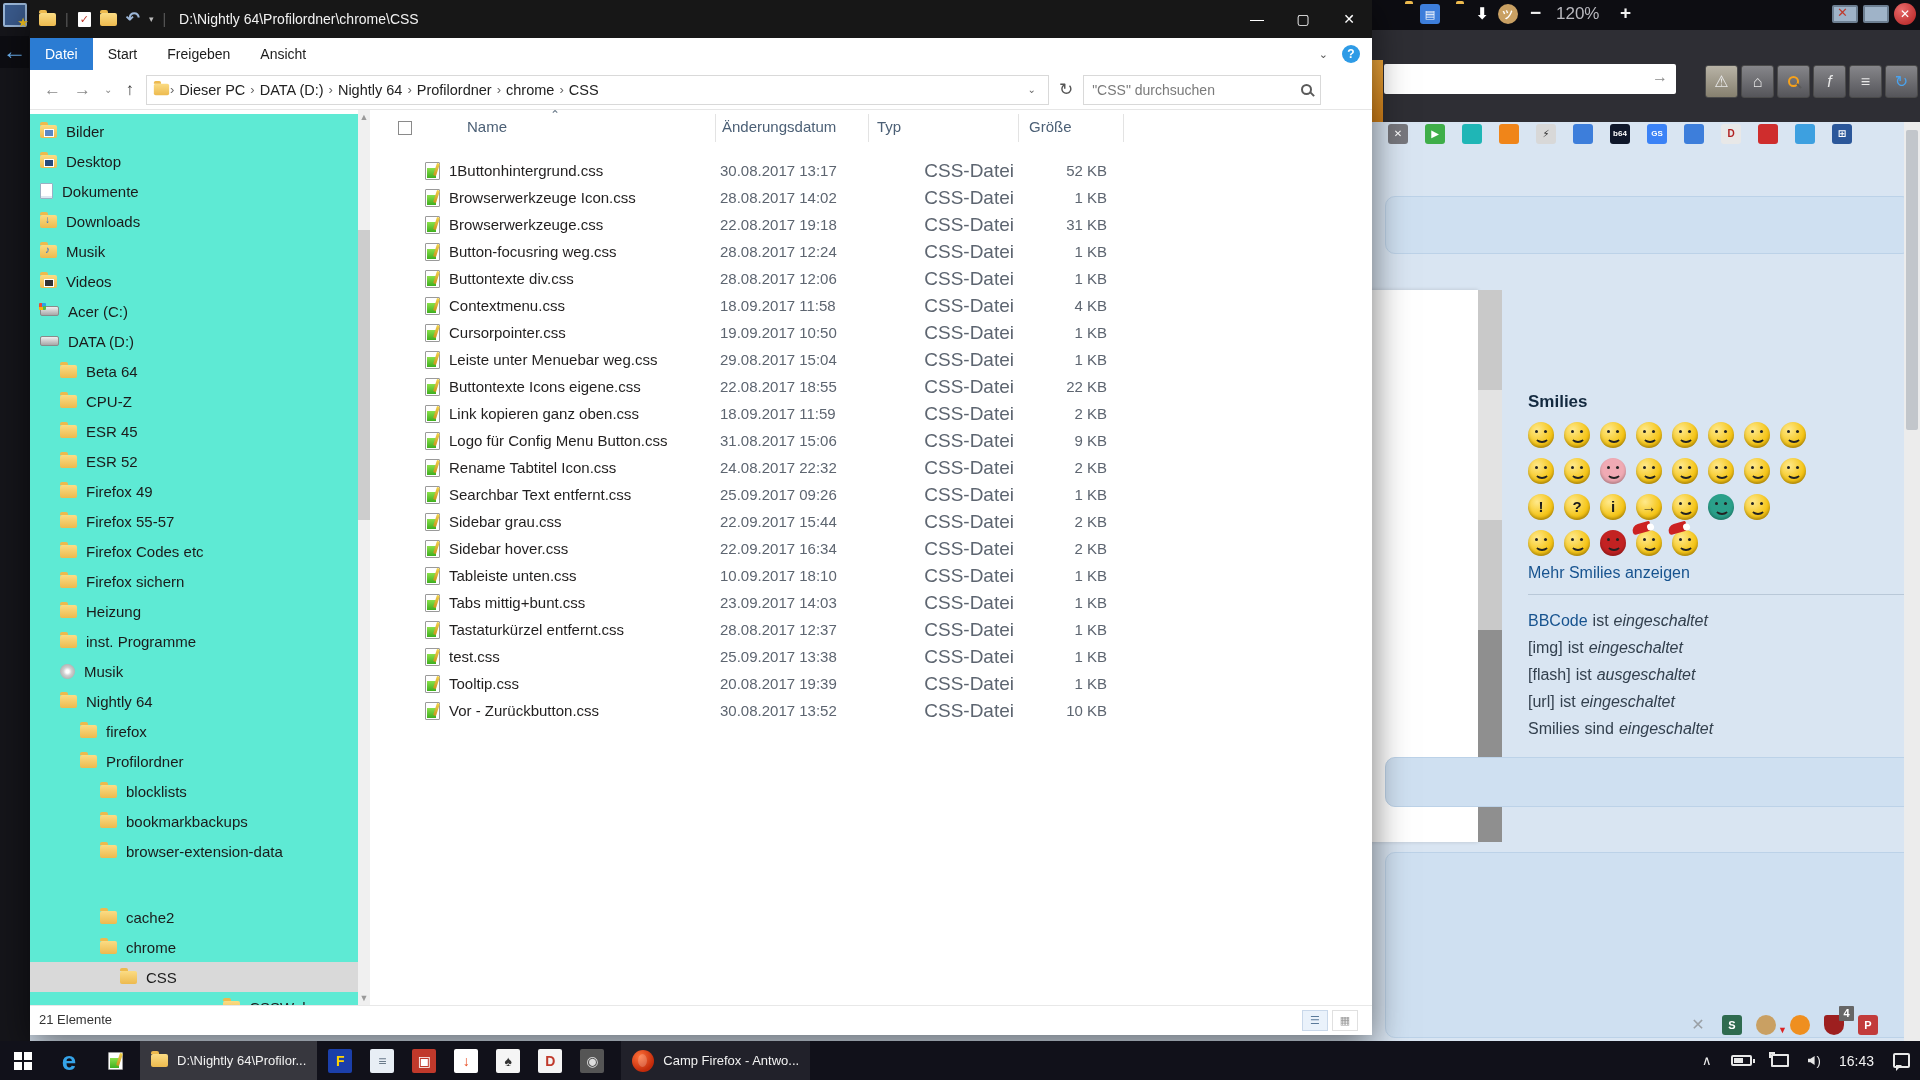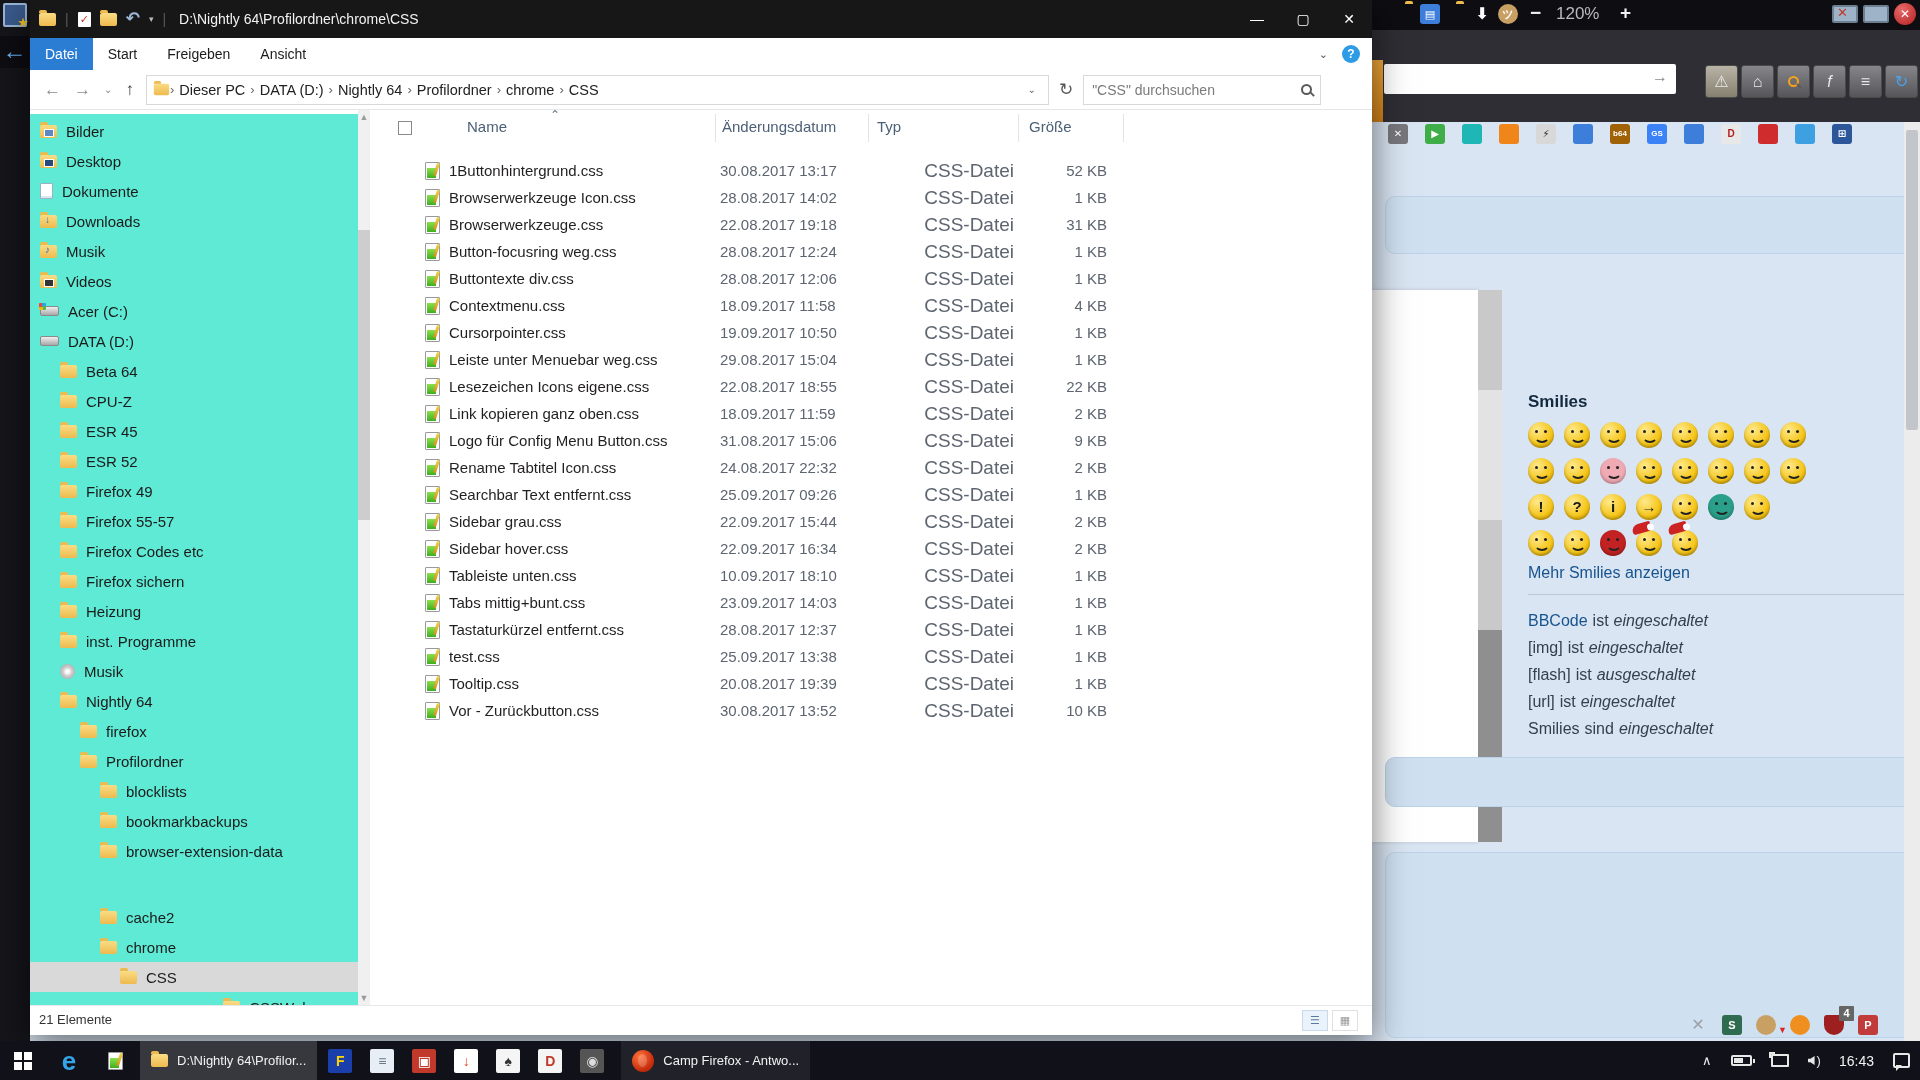--- a/index.html
+++ b/index.html
@@ -208,21 +208,21 @@
       <span class="cbtn" style="left:1813px;font-style:italic">f</span>
       <span class="cbtn" style="left:1849px">≡</span>
       <span class="cbtn" style="left:1885px;color:#4aa3ef">↻</span>
       <div class="addon-row">
           <span class="tic2" style="background: rgb(119, 119, 125); color: rgb(255, 255, 255);">✕</span>
           <span class="tic2" style="background: rgb(63, 174, 73); color: rgb(255, 255, 255);">▶</span>
           <span class="tic2" style="background: rgb(31, 182, 182);"></span>
           <span class="tic2" style="background: rgb(240, 133, 25);"></span>
           <span class="tic2" style="background: rgb(216, 216, 216); color: rgb(51, 51, 51);">⚡</span>
           <span class="tic2" style="background: rgb(61, 126, 219);"></span>
-          <span class="tic2" style="background: #a16207; color: rgb(255, 255, 255); font-size: 8px;">b64</span>
+          <span class="tic2" style="background: #0f172a; color: rgb(255, 255, 255); font-size: 8px;">b64</span>
           <span class="tic2" style="background: #3b82f6; color: rgb(255, 255, 255); font-size: 8px;">GS</span>
           <span class="tic2" style="background: rgb(61, 126, 219);"></span>
           <span class="tic2" style="background: rgb(232, 232, 232); color: rgb(176, 32, 32);">D</span>
           <span class="tic2" style="background: rgb(207, 45, 45);"></span>
           <span class="tic2" style="background: rgb(61, 160, 224);"></span>
           <span class="tic2" style="background: rgb(43, 87, 154); color: rgb(255, 255, 255);">⊞</span>
         </div>
     </div>
   </div>
 
@@ -564,21 +564,21 @@
           </div>
           <div class="file-row">
             <span class="cssdoc"></span>
             <span class="fname">Leiste unter Menuebar weg.css</span>
             <span class="fdate">29.08.2017 15:04</span>
             <span class="ftype">CSS-Datei</span>
             <span class="fsize">1 KB</span>
           </div>
           <div class="file-row">
             <span class="cssdoc"></span>
-            <span class="fname">Lesezeichen Icons eigene.css</span>
+            <span class="fname">Buttontexte Icons eigene.css</span>
             <span class="fdate">22.08.2017 18:55</span>
             <span class="ftype">CSS-Datei</span>
             <span class="fsize">22 KB</span>
           </div>
           <div class="file-row">
             <span class="cssdoc"></span>
             <span class="fname">Link kopieren ganz oben.css</span>
             <span class="fdate">18.09.2017 11:59</span>
             <span class="ftype">CSS-Datei</span>
             <span class="fsize">2 KB</span>

